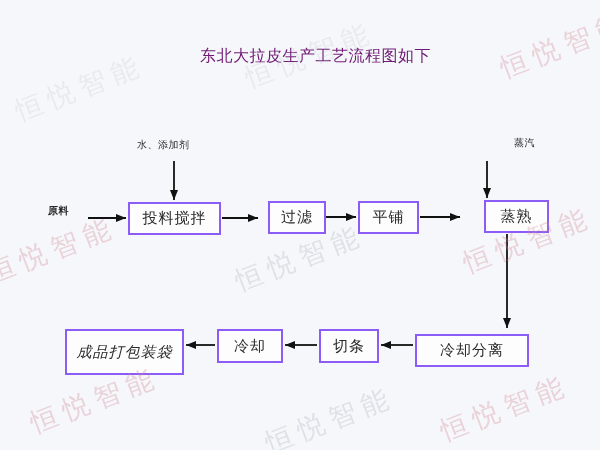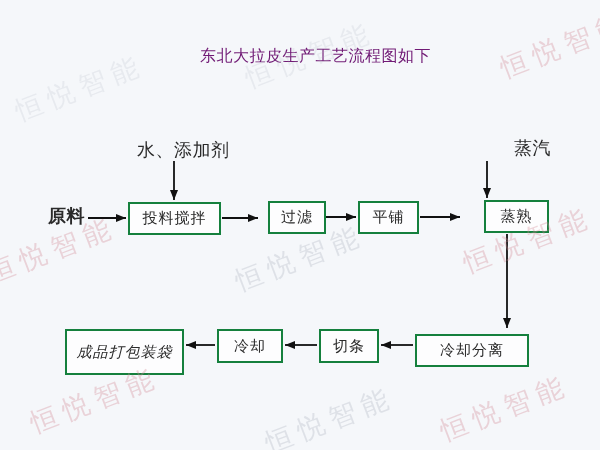--- a/index.html
+++ b/index.html
@@ -19,34 +19,34 @@
     left: 200px;
     top: 46px;
     font-size: 16px;
     letter-spacing: 0.5px;
     color: #701a75;
     white-space: nowrap;
   }
   .flow-box {
     position: absolute;
     box-sizing: border-box;
-    border: 2px solid #15803d;
+    border: 2px solid #8b5cf6;
     background: #fdfdfe;
     display: flex;
     align-items: center;
     justify-content: center;
     font-size: 15px;
     letter-spacing: 1px;
     color: #2a2a2a;
     white-space: nowrap;
     z-index: 2;
   }
   .flow-label {
     position: absolute;
-    font-size: 18px;
+    font-size: 10px;
     letter-spacing: 0.5px;
     color: #2a2a2a;
     white-space: nowrap;
     z-index: 2;
   }
   .arrows-layer {
     position: absolute;
     left: 0; top: 0;
     z-index: 1;
   }

